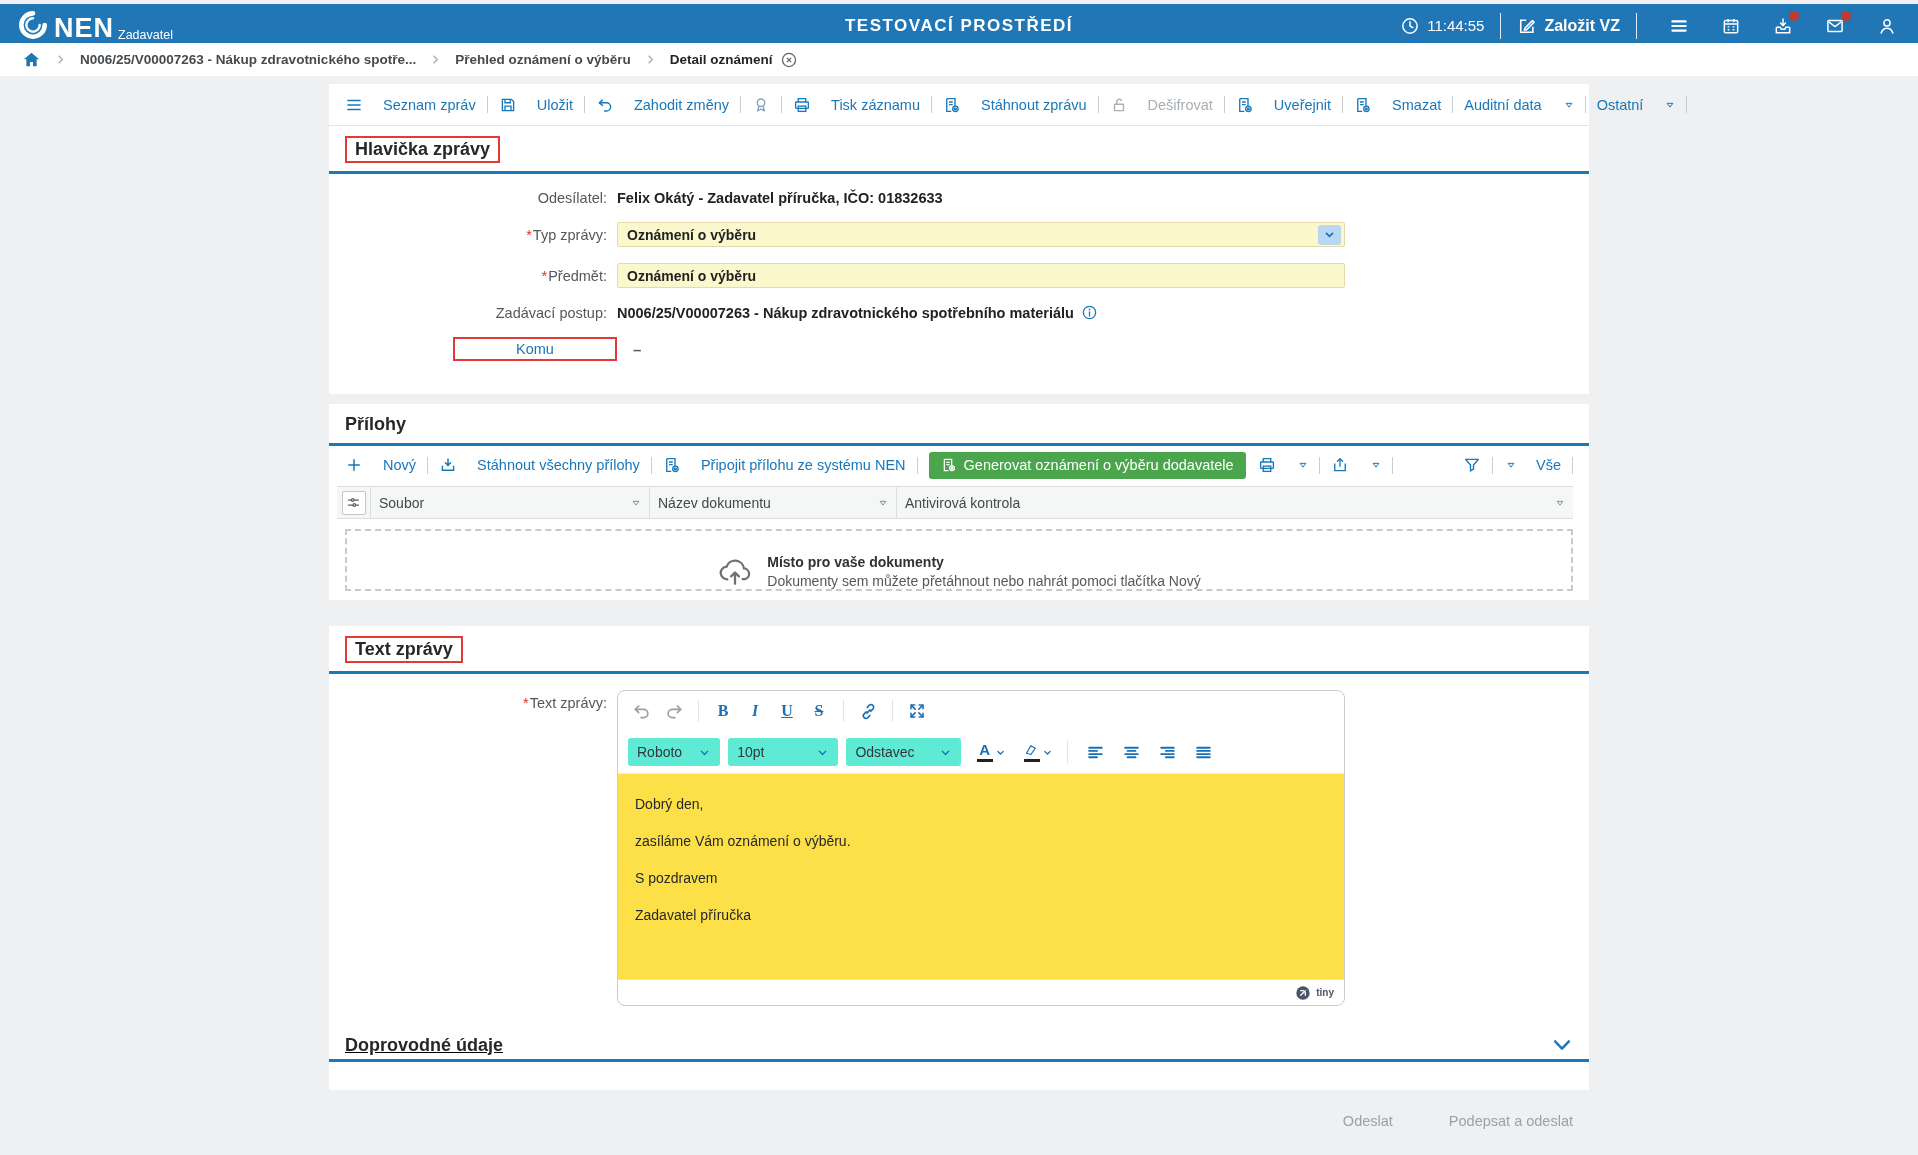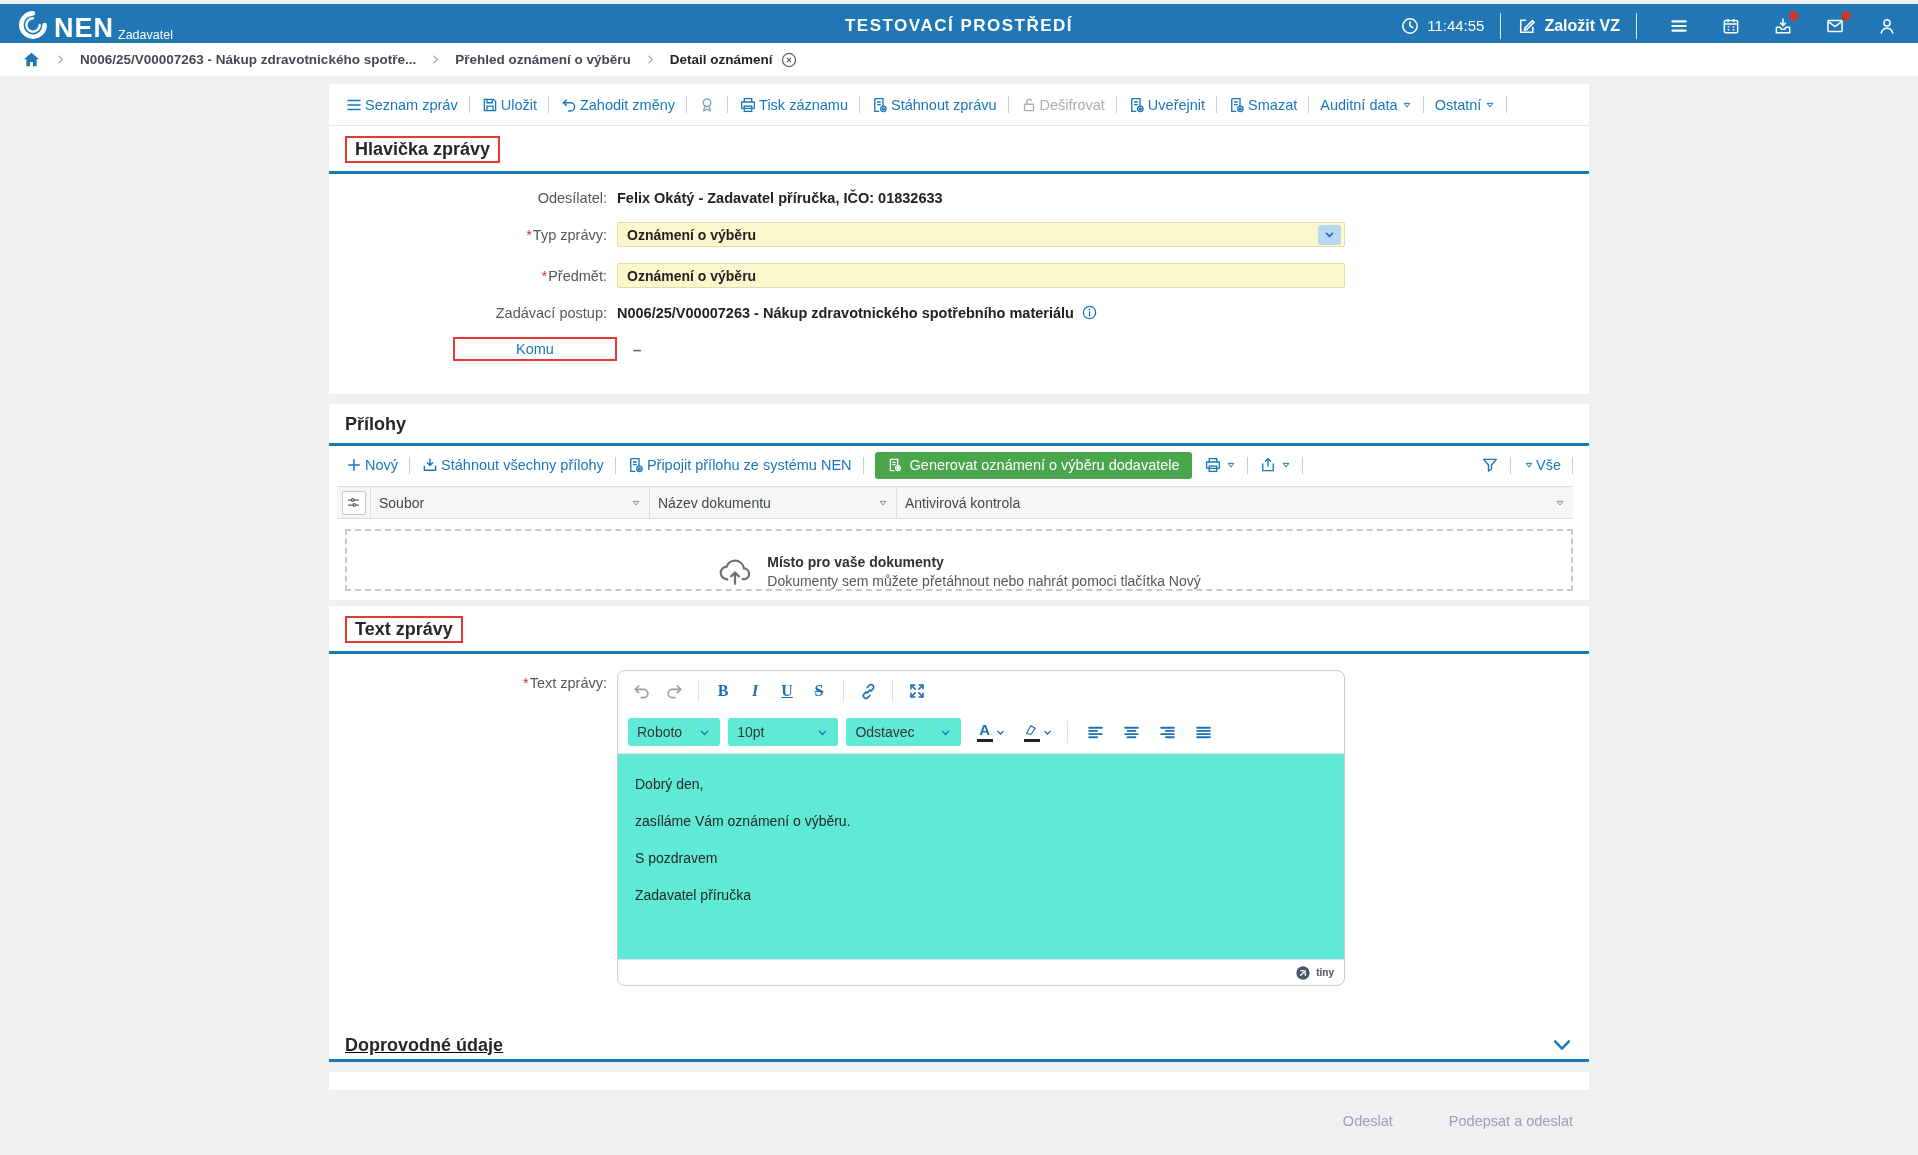--- a/index.html
+++ b/index.html
@@ -29,28 +29,28 @@
   .crumb { font-weight:bold; color:#454a4f; white-space:nowrap; }
   .crumb.last { color:#1f2326; }
   .crumb-chev { width:13px; height:13px; color:#a9aeb4; margin:0 13px; }
   .crumb-close { width:18px; height:18px; color:#5f6468; margin-left:8px; }
   .home-ic { width:19px; height:19px; color:#2176b5; }
 
   
   .card { position:absolute; left:329px; width:1260px; background:#fff; }
   #card1 { top:84px;  height:310px; }
   #card2 { top:404px; height:196px; }
-  #card3 { top:606px; height:447px; }
+  #card3 { top:626px; height:447px; }
   #card4 { top:1031px; height:31px; border-bottom:3px solid #1b79b8;
            display:flex; align-items:center; justify-content:space-between; padding:0 16px;text-decoration:underline; }
   #strip { top:1072px; height:18px; }
 
   
   .rec-toolbar { height:42px; display:flex; align-items:center; padding:0 16px; border-bottom:1px solid #e4e6e8; }
-  .tb-item { display:flex; align-items:center; gap:2px; color:#1878ba; font-size:14.5px; white-space:nowrap; cursor:pointer; }
+  .tb-item { display:flex; align-items:center; gap:20px; color:#1878ba; font-size:14.5px; white-space:nowrap; cursor:pointer; }
   .tb-item.disabled { color:#a9aeb3; cursor:default; }
   .tb-ic { width:18px; height:18px; }
   .tb-sep { width:1px; height:17px; background:#c9ced3; margin:0 11px; flex:none; }
   .tri { width:10px; height:10px; margin-left:2px; }
   .tri-gray { color:#8a8f94; }
 
   
   .sec-head { padding:10px 16px 4px 16px; }
   .sec-title { display:inline-block; font-size:18px; font-weight:bold; color:#25282b; }
   .redbox { border:2px solid #e53935; padding:1px 8px; }
@@ -106,21 +106,21 @@
   .ed-glyph.st { text-decoration:line-through; }
   .ed-sep { width:1px; height:22px; background:#e1e3e5; margin:0 6px; flex:none; }
   .ed-select { height:28px; background:#5eead4; border-radius:3px; display:flex; align-items:center;
                padding:0 9px; font-size:14px; color:#33373b; cursor:pointer; }
   .ed-select .chev-ic { color:#1b6fb5; margin-left:16px; }
   .color-btn { display:flex; align-items:center; cursor:pointer; }
   .color-stack { display:flex; flex-direction:column; align-items:center; width:20px; }
   .color-a { font-size:15px; font-weight:bold; color:#1b6fb5; line-height:15px; }
   .color-bar { width:16px; height:3px; background:#1d2126; margin-top:2px; }
   .pen-ic { width:17px; height:15px; color:#1b6fb5; }
-  .ed-content { background:#5eead4; border-top:1px solid #ececec; height:206px; padding:20px 17px 0 17px; }
+  .ed-content { background:#fde047; border-top:1px solid #ececec; height:206px; padding:20px 17px 0 17px; }
   .ed-content p { font-size:14px; color:#25282b; margin-bottom:17px; line-height:20px; }
   .ed-status { height:26px; display:flex; align-items:center; justify-content:flex-end; gap:5px;
                border-top:1px solid #e3e3e3; padding-right:10px; }
   .tiny-ic { width:16px; height:16px; }
   .tiny-txt { font-size:10px; font-weight:bold; color:#4a5568; }
 
   
   .footerbtns { position:absolute; top:1113px; left:329px; width:1260px; display:flex; justify-content:flex-end;
                 gap:56px; padding-right:16px; font-size:14.5px; color:#9da1a6; }
   .footerbtns span { cursor:pointer; }

